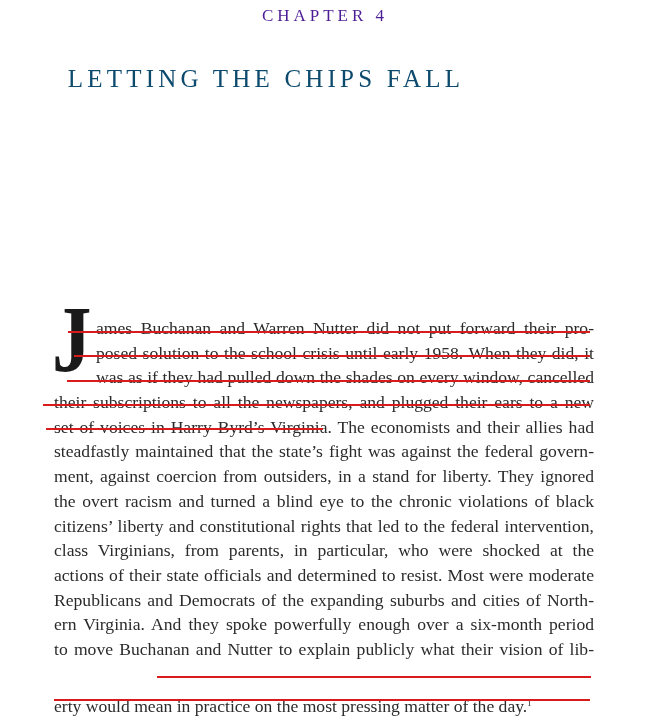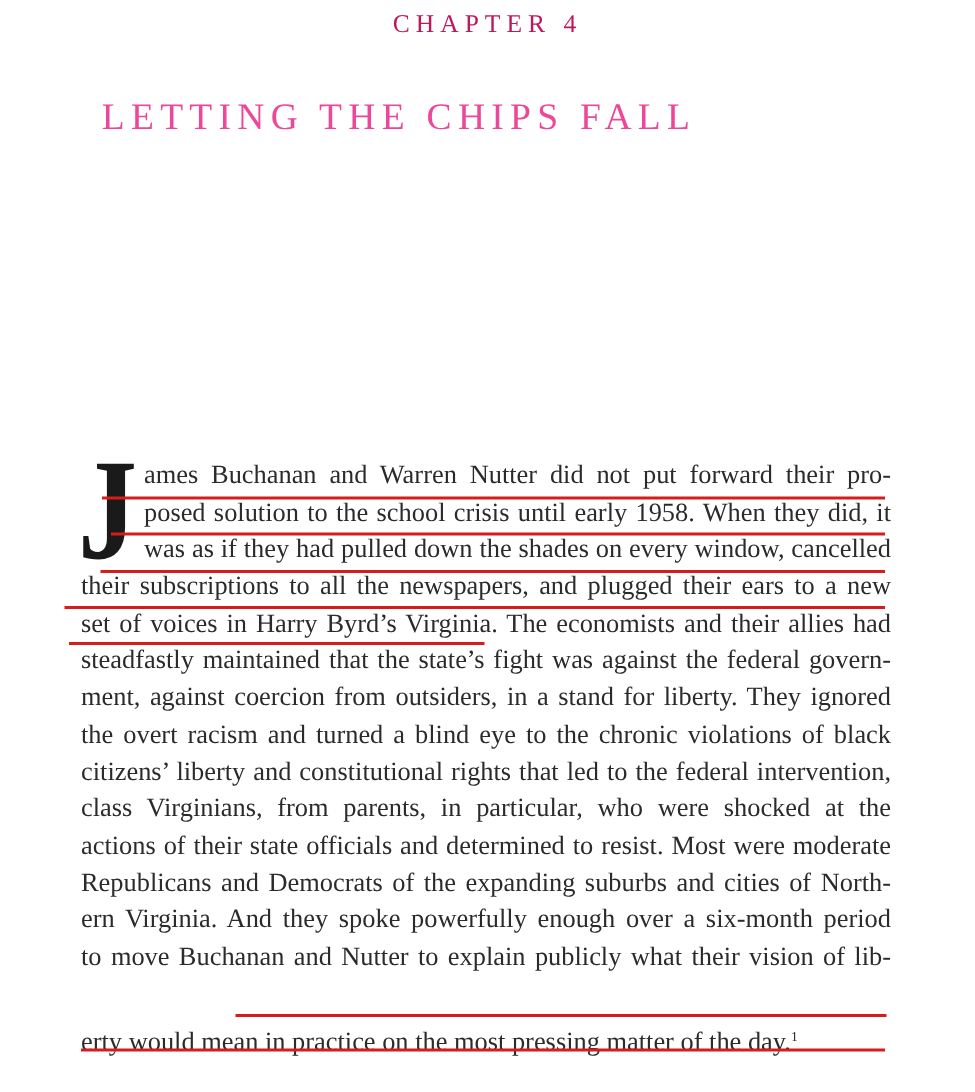--- a/index.html
+++ b/index.html
@@ -16,37 +16,37 @@
       color: #2b2b2b;
     }
     .chapter-label {
       position: absolute;
       top: 6px;
       left: 0;
       width: 650px;
       text-align: center;
       font-size: 17px;
       letter-spacing: 4px;
-      color: #be185d;
+      color: #4c1d95;
     }
     .chapter-title {
       position: absolute;
       top: 61px;
       left: 0;
       width: 532px;
       text-align: center;
       font-size: 25px;
       line-height: 35px;
       letter-spacing: 4.2px;
-      color: #ec4899;
+      color: #0c4a6e;
     }
     .chapter-title div { white-space: nowrap; }
     .body-text {
       position: absolute;
-      top: 304px;
+      top: 316px;
       left: 54px;
       width: 540px;
     }
     .line {
       position: relative;
       height: 24.7px;
       font-size: 17.6px;
       line-height: 24.7px;
       white-space: nowrap;
       text-align: justify;

